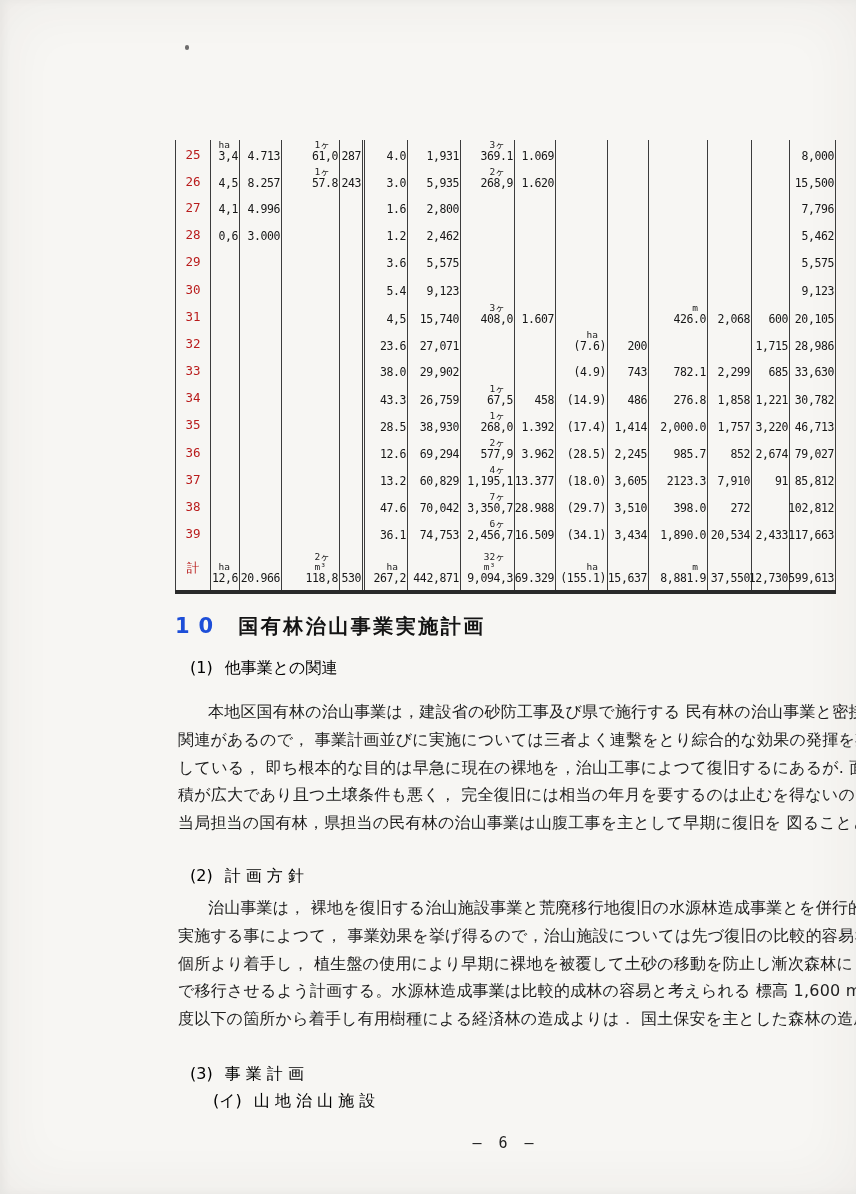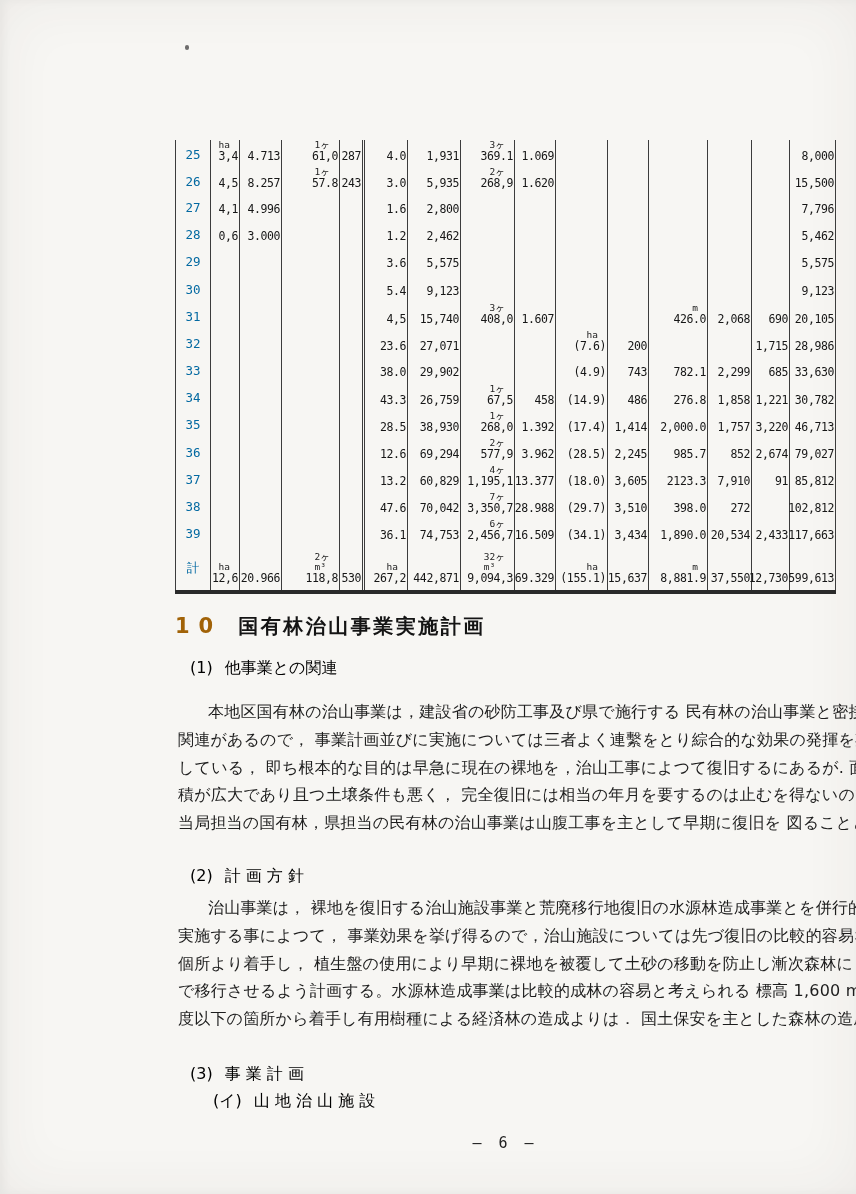--- a/index.html
+++ b/index.html
@@ -10,30 +10,30 @@
   .speck{position:absolute;left:185px;top:45px;width:4px;height:5px;background:#4a4a4a;border-radius:2px;opacity:.8;}
 
   
   .table-wrap{position:absolute;left:175px;top:140px;border-bottom:4px solid #2a2a2a;}
   .t-row{display:grid;grid-template-columns:36px 29px 42px 58px 25px 43px 53px 54px 41px 52px 41px 59px 44px 38px 46px;
     height:27.1px;}
   .t-row.total{height:44px;}
   .c{border-right:1px solid #3c3c3c;display:flex;flex-direction:column;
     justify-content:flex-end;align-items:flex-end;overflow:visible;}
   .c.year{border-left:1px solid #3c3c3c;align-items:center;justify-content:center;
-    font:12.5px "DejaVu Sans Mono","Liberation Mono",monospace;color:#0369a1;}
+    font:12.5px "DejaVu Sans Mono","Liberation Mono",monospace;color:#b91c1c;}
   .c .v{font:11.5px/14px "DejaVu Sans Mono","Liberation Mono",monospace;
     letter-spacing:-0.4px;color:#161616;white-space:nowrap;padding:0 1px 5px 0;}
   .c .s{font:9.5px/10px "DejaVu Sans Mono","Liberation Mono",monospace;
     color:#222;white-space:pre-line;text-align:left;padding-right:9px;margin-bottom:-1px;}
   .c.dbl{border-right:3px double #3c3c3c;}
 
   
   .sec-head{position:absolute;left:175px;top:613px;white-space:nowrap;}
-  .sec-num{font-weight:bold;font-size:21px;letter-spacing:9px;color:#a16207;}
+  .sec-num{font-weight:bold;font-size:21px;letter-spacing:9px;color:#1d4ed8;}
   .sec-title{font-weight:bold;font-size:20px;letter-spacing:2.5px;margin-left:16px;color:#141414;margin-top:43px;}
   .subhead{position:absolute;white-space:nowrap;font-size:16px;color:#000000;}
   .subhead .lbl{margin-right:12px;}
   .para{position:absolute;left:178px;width:670px;}
   .line{height:27.8px;line-height:27.8px;font-size:16px;letter-spacing:.2px;
     white-space:nowrap;color:#1d1d1d;}
   .line.indent{padding-left:30px;}
   .pagenum{position:absolute;left:455px;top:1134px;width:100px;text-align:center;
     font:15px "DejaVu Sans Mono","Liberation Mono",monospace;letter-spacing:4px;color:#222;}
 </style>
@@ -242,21 +242,21 @@
         <div class="c"></div>
         <div class="c"></div>
         <div class="c">
           <div class="s">m</div>
           <div class="v">426.0</div>
         </div>
         <div class="c">
           <div class="v">2,068</div>
         </div>
         <div class="c">
-          <div class="v">690</div>
+          <div class="v">600</div>
         </div>
         <div class="c">
           <div class="v">20,105</div>
         </div>
       </div>
       <div class="t-row">
         <div class="c year">32</div>
         <div class="c"></div>
         <div class="c"></div>
         <div class="c"></div>

